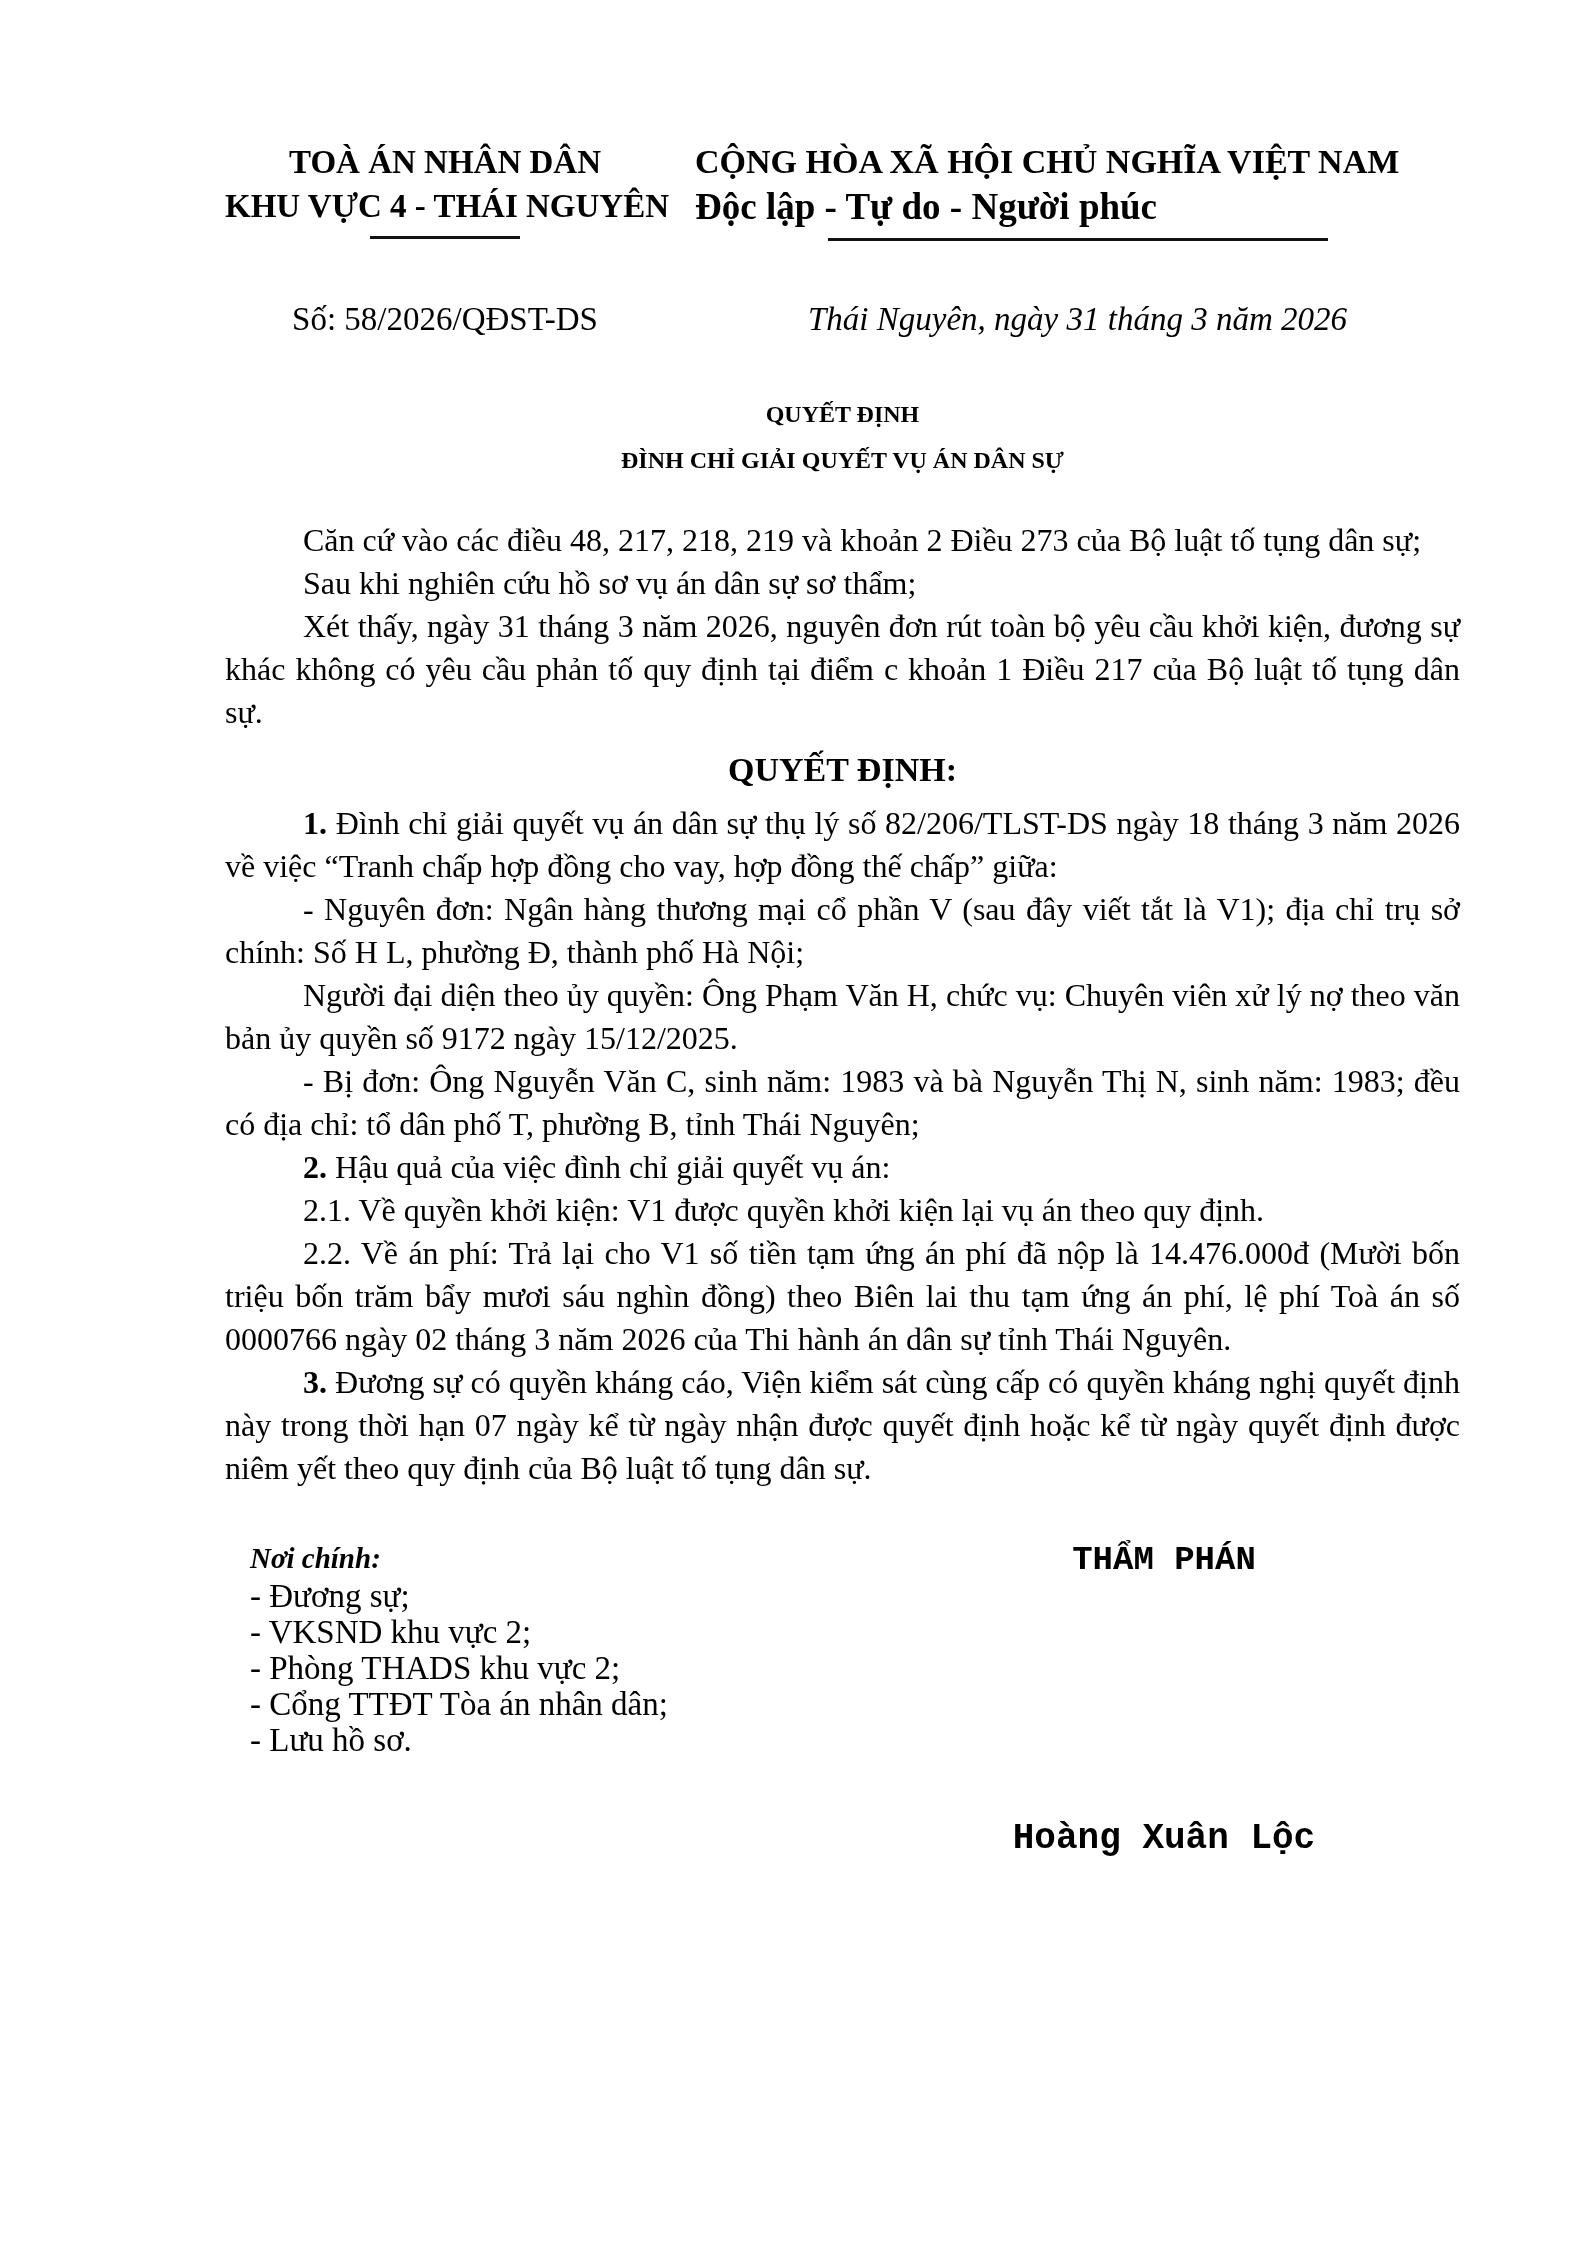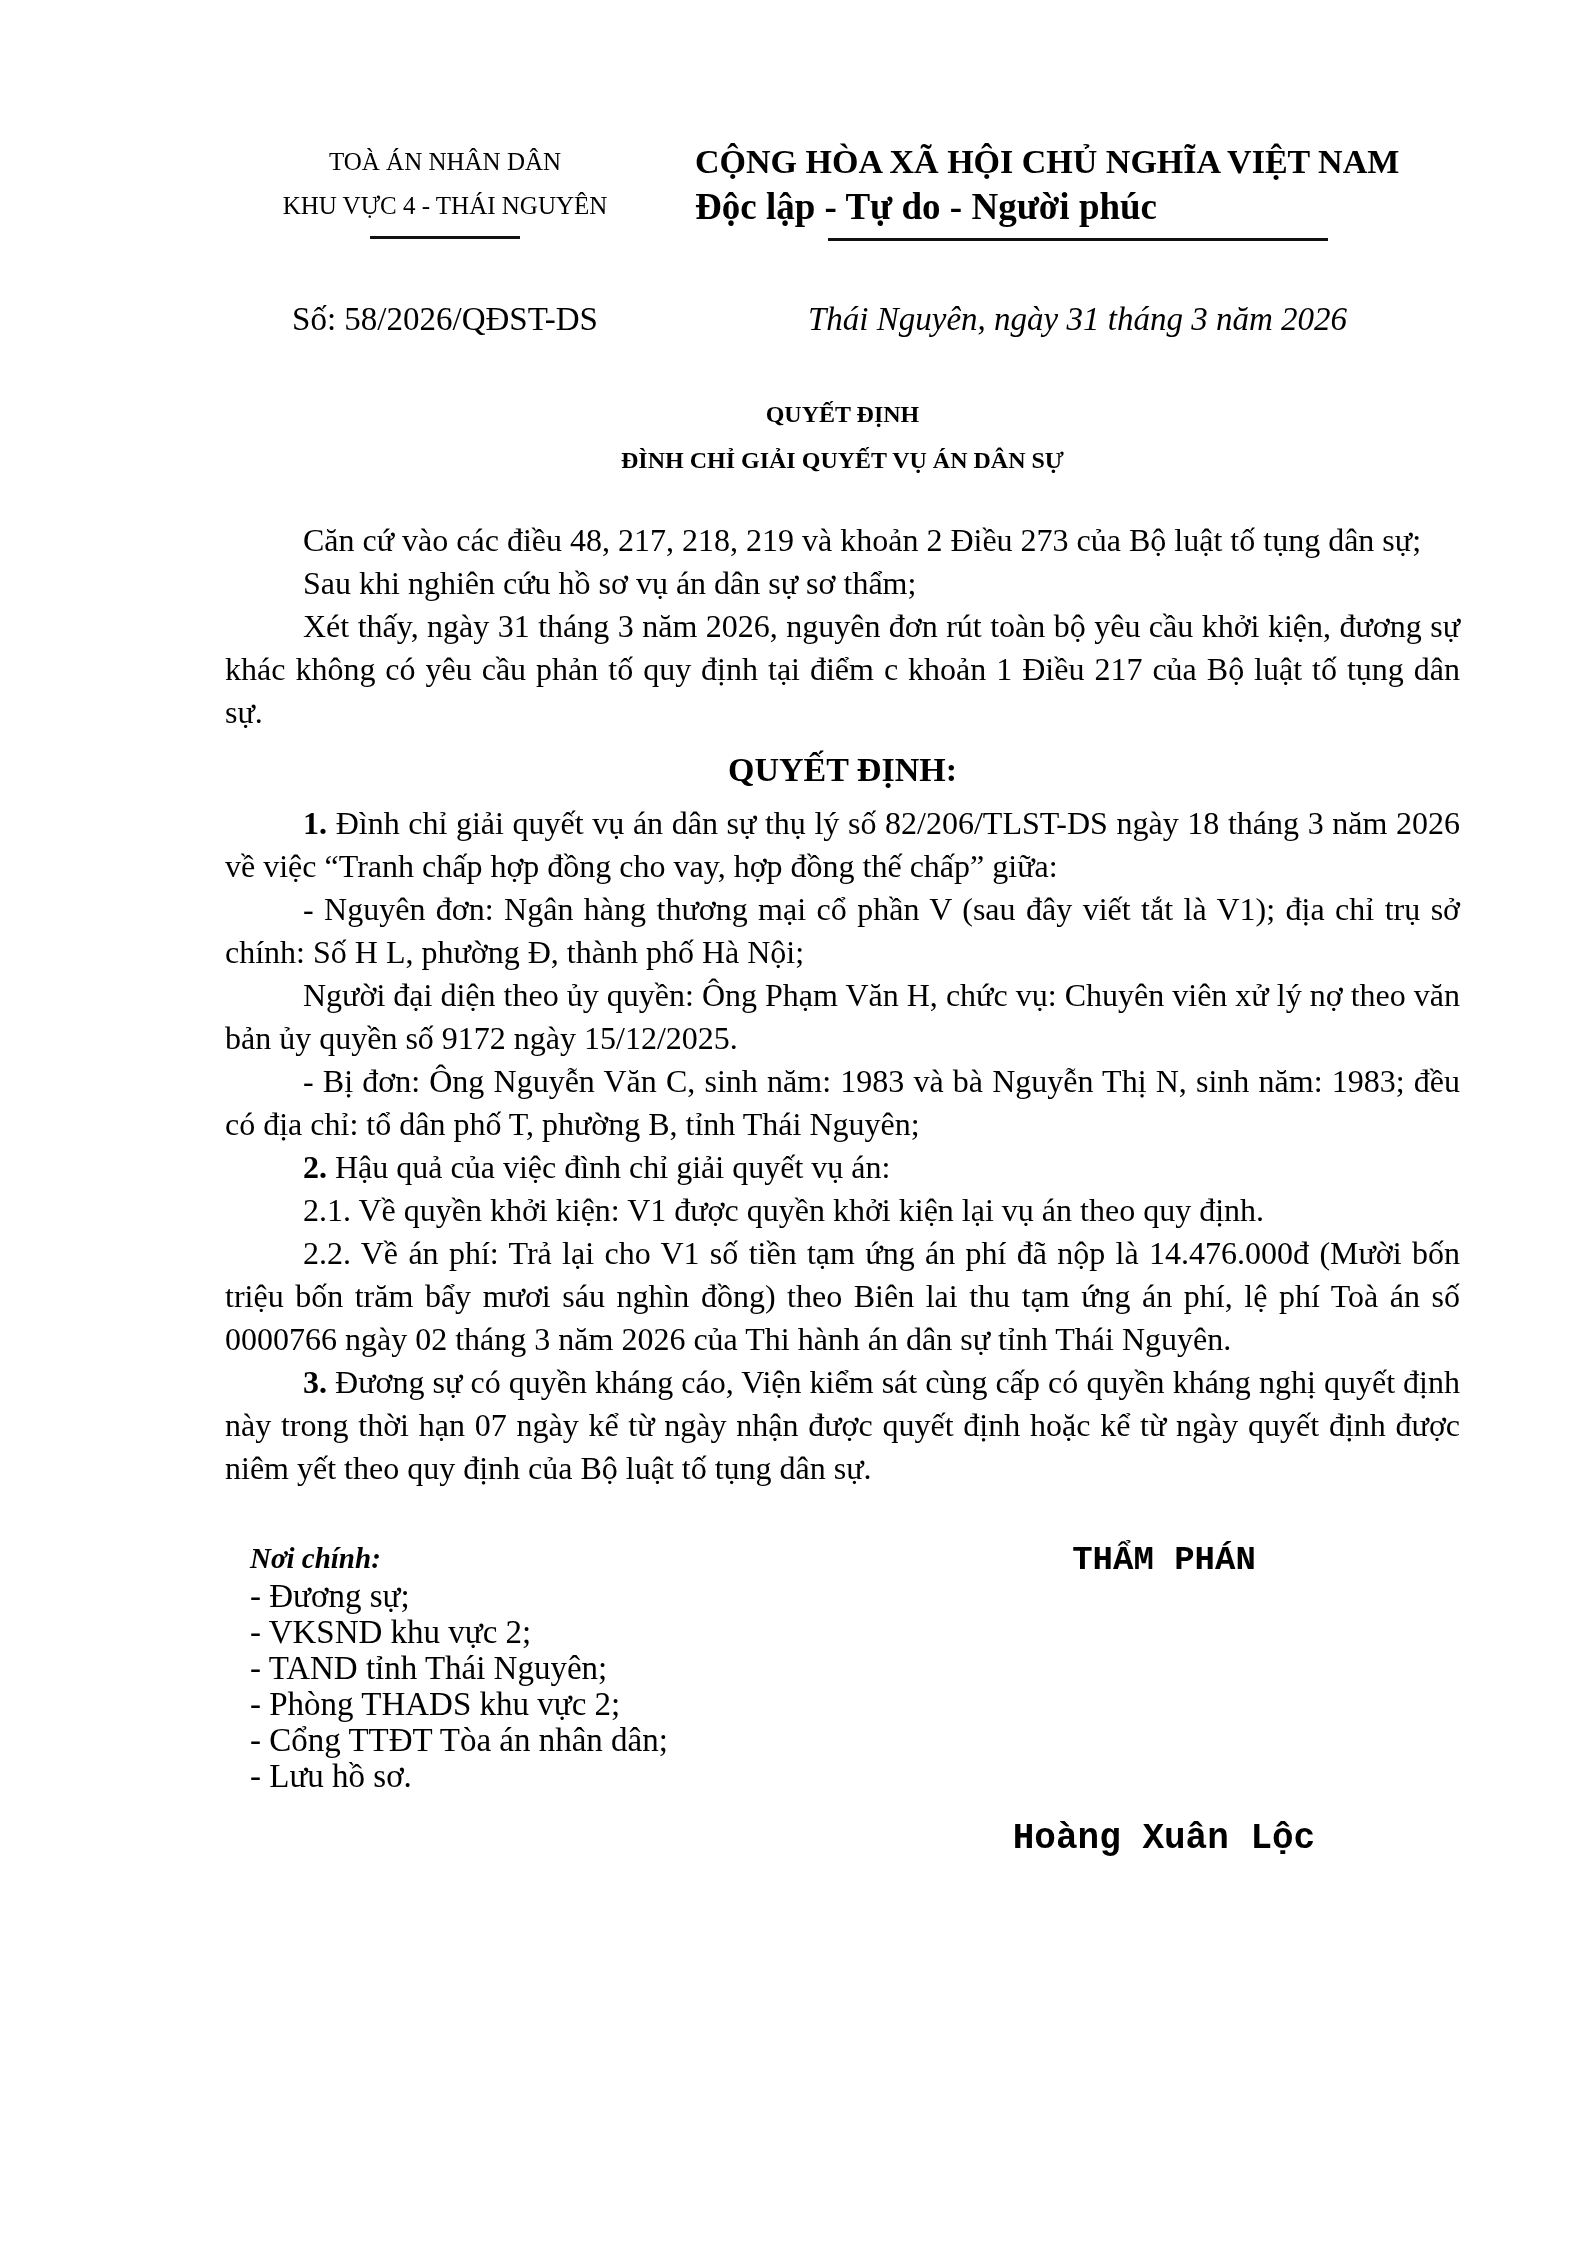--- a/index.html
+++ b/index.html
@@ -11,21 +11,21 @@
     background: #ffffff;
     color: #000000;
     font-family: "Liberation Serif", "DejaVu Serif", serif;
     padding: 140px 126px 0 225px;
     overflow: hidden;
   }
   
   .header { display: flex; align-items: flex-start; }
   .header-left { width: 440px; text-align: center; }
   .header-right { flex: 1; margin-left: 30px; text-align: left; }
-  .court-line { font-weight: normal; font-size: 25px; line-height: 44px; white-space: nowrap; }
+  .court-line { font-weight: bold; font-size: 33px; line-height: 44px; white-space: nowrap; }
   .nat-line1 { font-weight: bold; font-size: 34px; line-height: 44px; white-space: nowrap; }
   .nat-line2 { font-weight: bold; font-size: 37px; line-height: 46px; white-space: nowrap; }
   .rule { height: 0; border-top: 3px solid #111111; margin: 8px auto 0 auto; }
   .rule-left { width: 150px; }
   .rule-right { width: 500px; }
   
   .subheader { display: flex; align-items: flex-start; margin-top: 56px; }
   .doc-number { width: 440px; text-align: center; font-size: 33px; line-height: 44px; white-space: nowrap; }
   .date-line { flex: 1; margin-left: 30px; text-align: center; font-style: italic; font-size: 33px; line-height: 44px; white-space: nowrap; }
   
@@ -99,21 +99,20 @@
     <p><span>2.1. Về quyền khởi kiện: V1 được quyền khởi kiện lại vụ án theo quy định.</span></p>
     <p><span>2.2. Về án phí: Trả lại cho V1 số tiền tạm ứng án phí đã nộp là 14.476.000đ (Mười bốn triệu bốn trăm bẩy mươi sáu nghìn đồng) theo Biên lai thu tạm ứng án phí, lệ phí Toà án số 0000766 ngày 02 tháng 3 năm 2026 của Thi hành án dân sự tỉnh Thái Nguyên.</span></p>
     <p><b class="lead">3.</b> <span>Đương sự có quyền kháng cáo, Viện kiểm sát cùng cấp có quyền kháng nghị quyết định này trong thời hạn 07 ngày kể từ ngày nhận được quyết định hoặc kể từ ngày quyết định được niêm yết theo quy định của Bộ luật tố tụng dân sự.</span></p>
   </div>
 
   <div class="footer">
     <div class="recipients">
       <div class="recipients-title">Nơi chính:</div>
       <div class="recipient">- Đương sự;</div>
       <div class="recipient">- VKSND khu vực 2;</div>
-      <div class="recipient">- TAND tỉnh Thái Nguyên;</div>
       <div class="recipient">- Phòng THADS khu vực 2;</div>
       <div class="recipient">- Cổng TTĐT Tòa án nhân dân;</div>
       <div class="recipient">- Lưu hồ sơ.</div>
     </div>
     <div class="signature">
       <div class="judge-title">THẨM PHÁN</div>
       <div class="judge-name">Hoàng Xuân Lộc</div>
     </div>
   </div>
 

